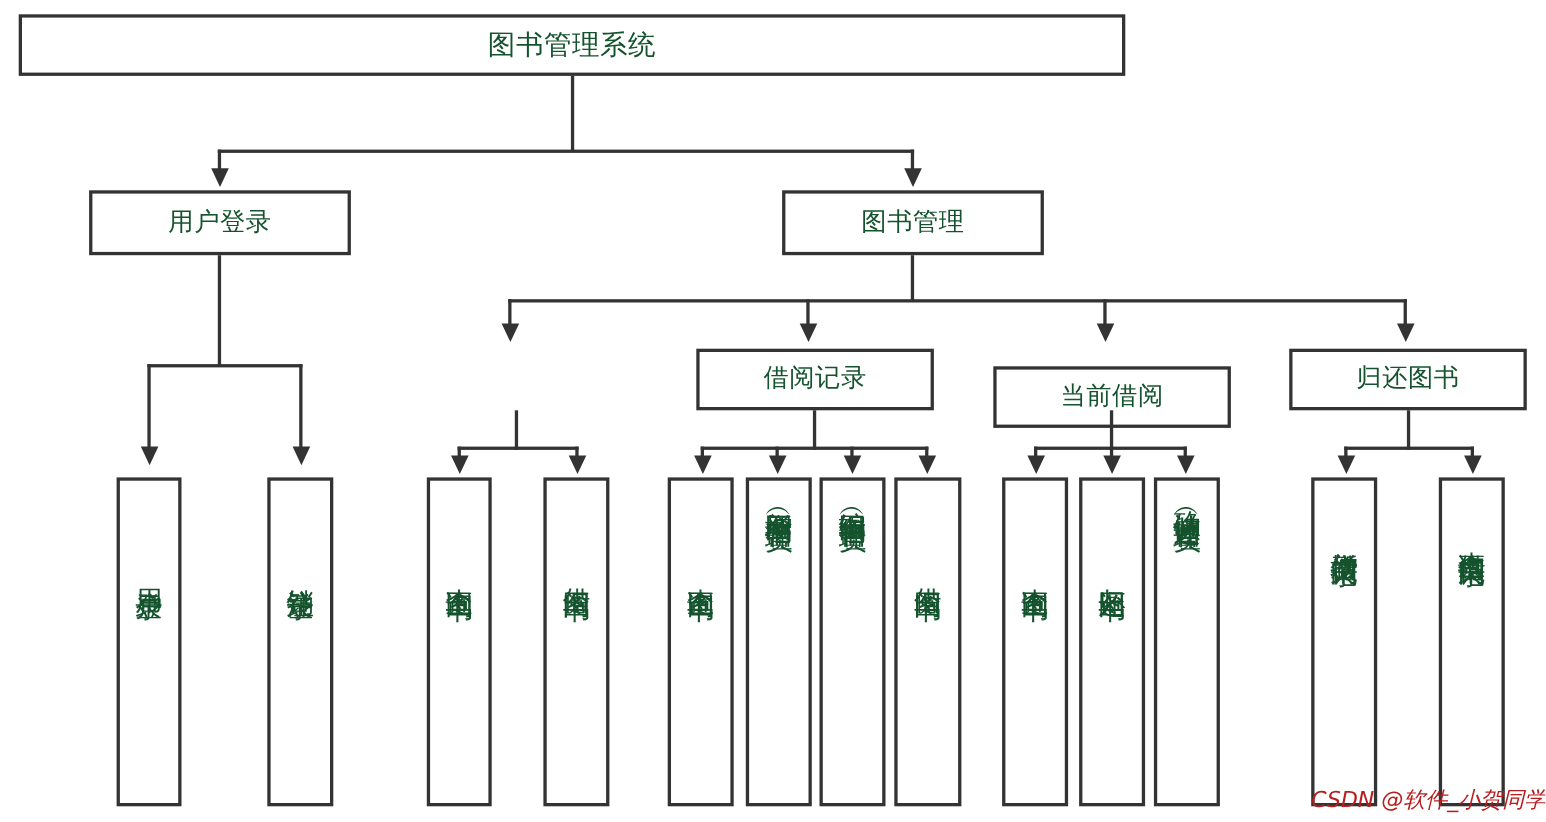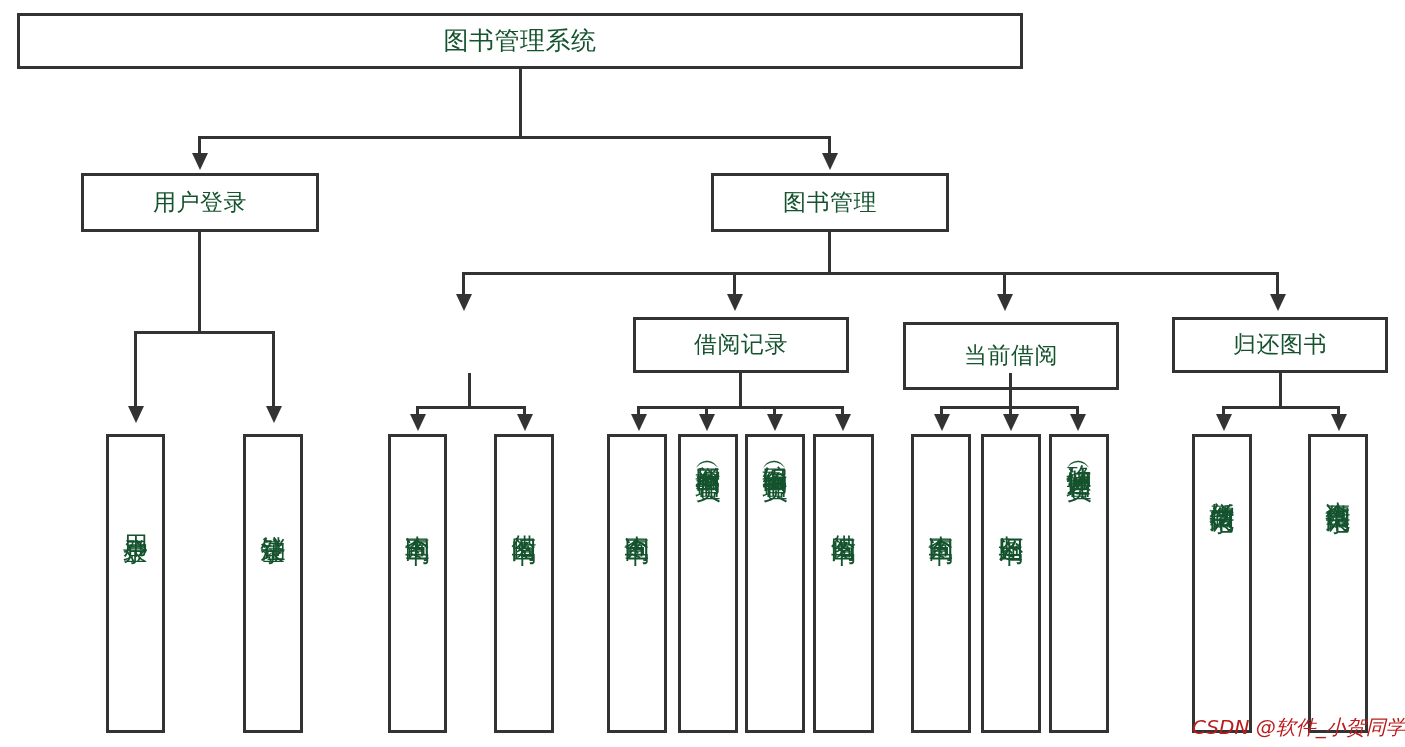--- a/index.html
+++ b/index.html
@@ -125,21 +125,21 @@
   <div class="edge v" style="left:733px; top:272px; width:3px; height:25px;"></div>
   <div class="arrow" style="left:727px; top:294px;"></div>
   <div class="edge v" style="left:1003px; top:272px; width:3px; height:25px;"></div>
   <div class="arrow" style="left:997px; top:294px;"></div>
   <div class="edge v" style="left:1276px; top:272px; width:3px; height:25px;"></div>
   <div class="arrow" style="left:1270px; top:294px;"></div>
 
   <div class="node h-node" style="left:633px; top:317px; width:216px; height:56px;">
     <span class="node-label">借阅记录</span>
   </div>
-  <div class="node h-node" style="left:903px; top:322px; width:216px; height:68px;">
+  <div class="node h-node" style="left:903px; top:333px; width:216px; height:56px;">
     <span class="node-label">当前借阅</span>
   </div>
   <div class="node h-node" style="left:1172px; top:317px; width:216px; height:56px;">
     <span class="node-label">归还图书</span>
   </div>
 
   <div class="edge v" style="left:468px; top:373px; width:3px; height:36px;"></div>
   <div class="edge h" style="left:416px; top:406px; width:110px; height:3px;"></div>
   <div class="edge v" style="left:416px; top:406px; width:3px; height:12px;"></div>
   <div class="arrow" style="left:410px; top:414px;"></div>

